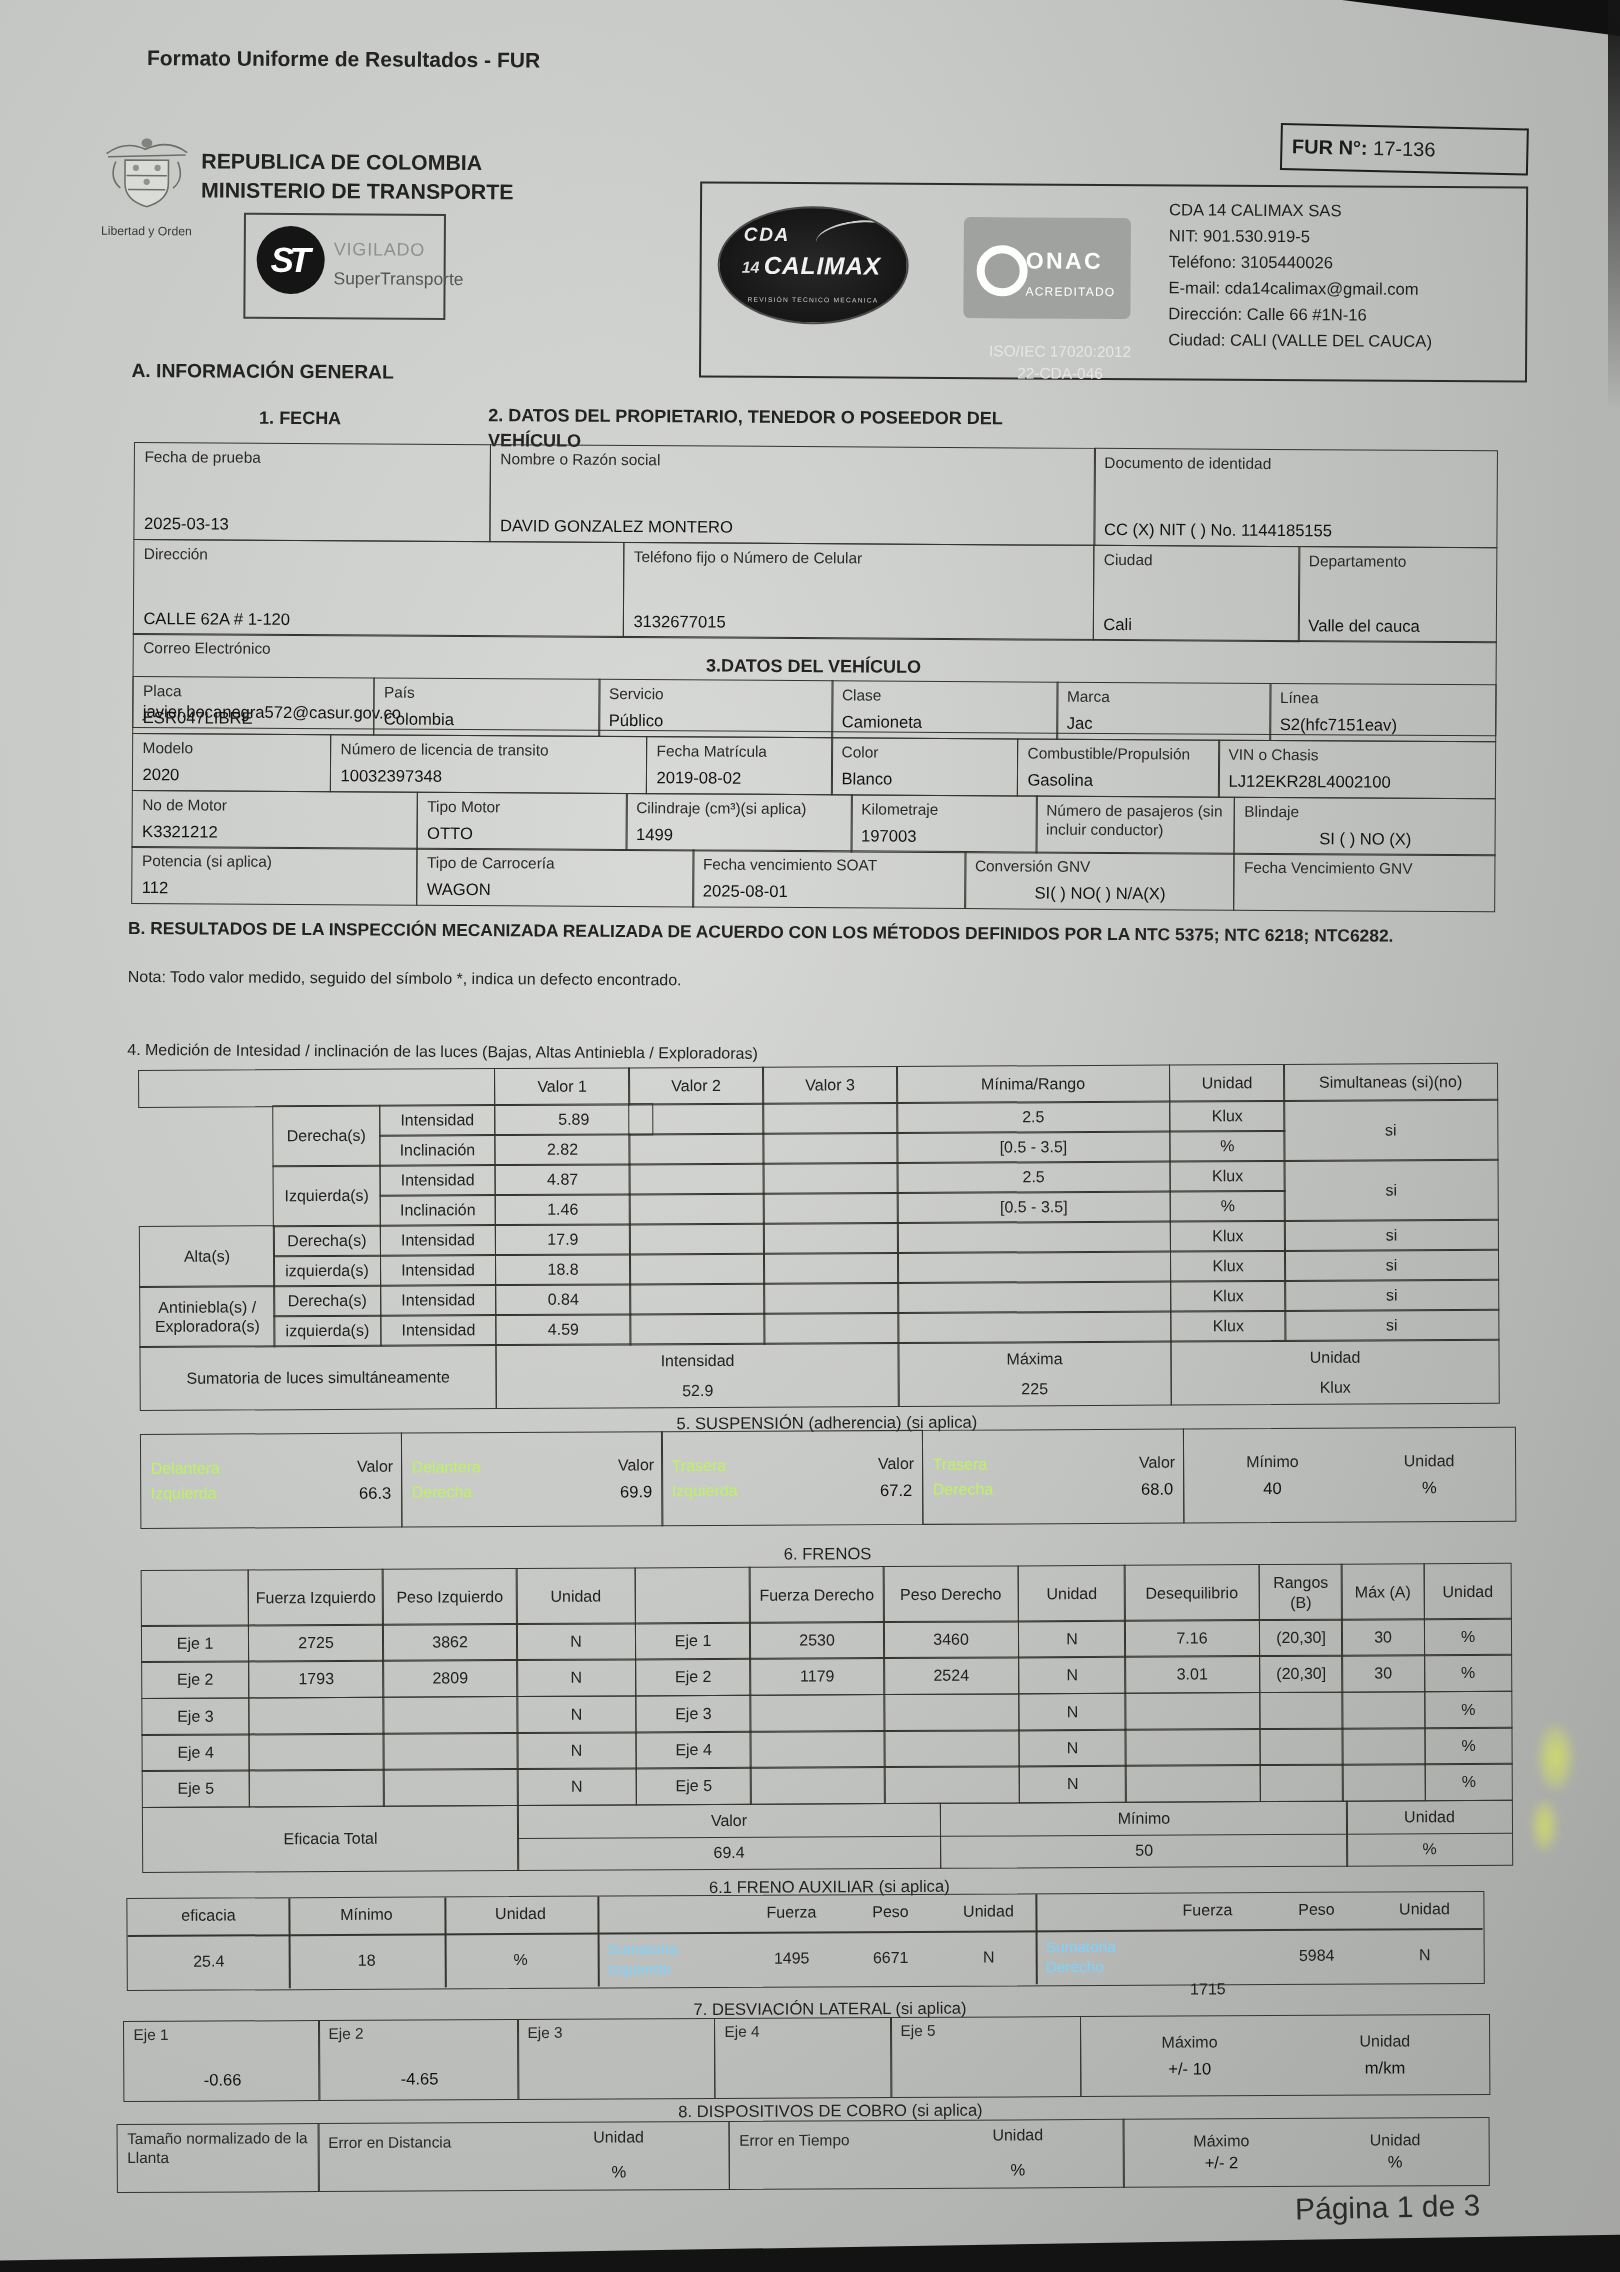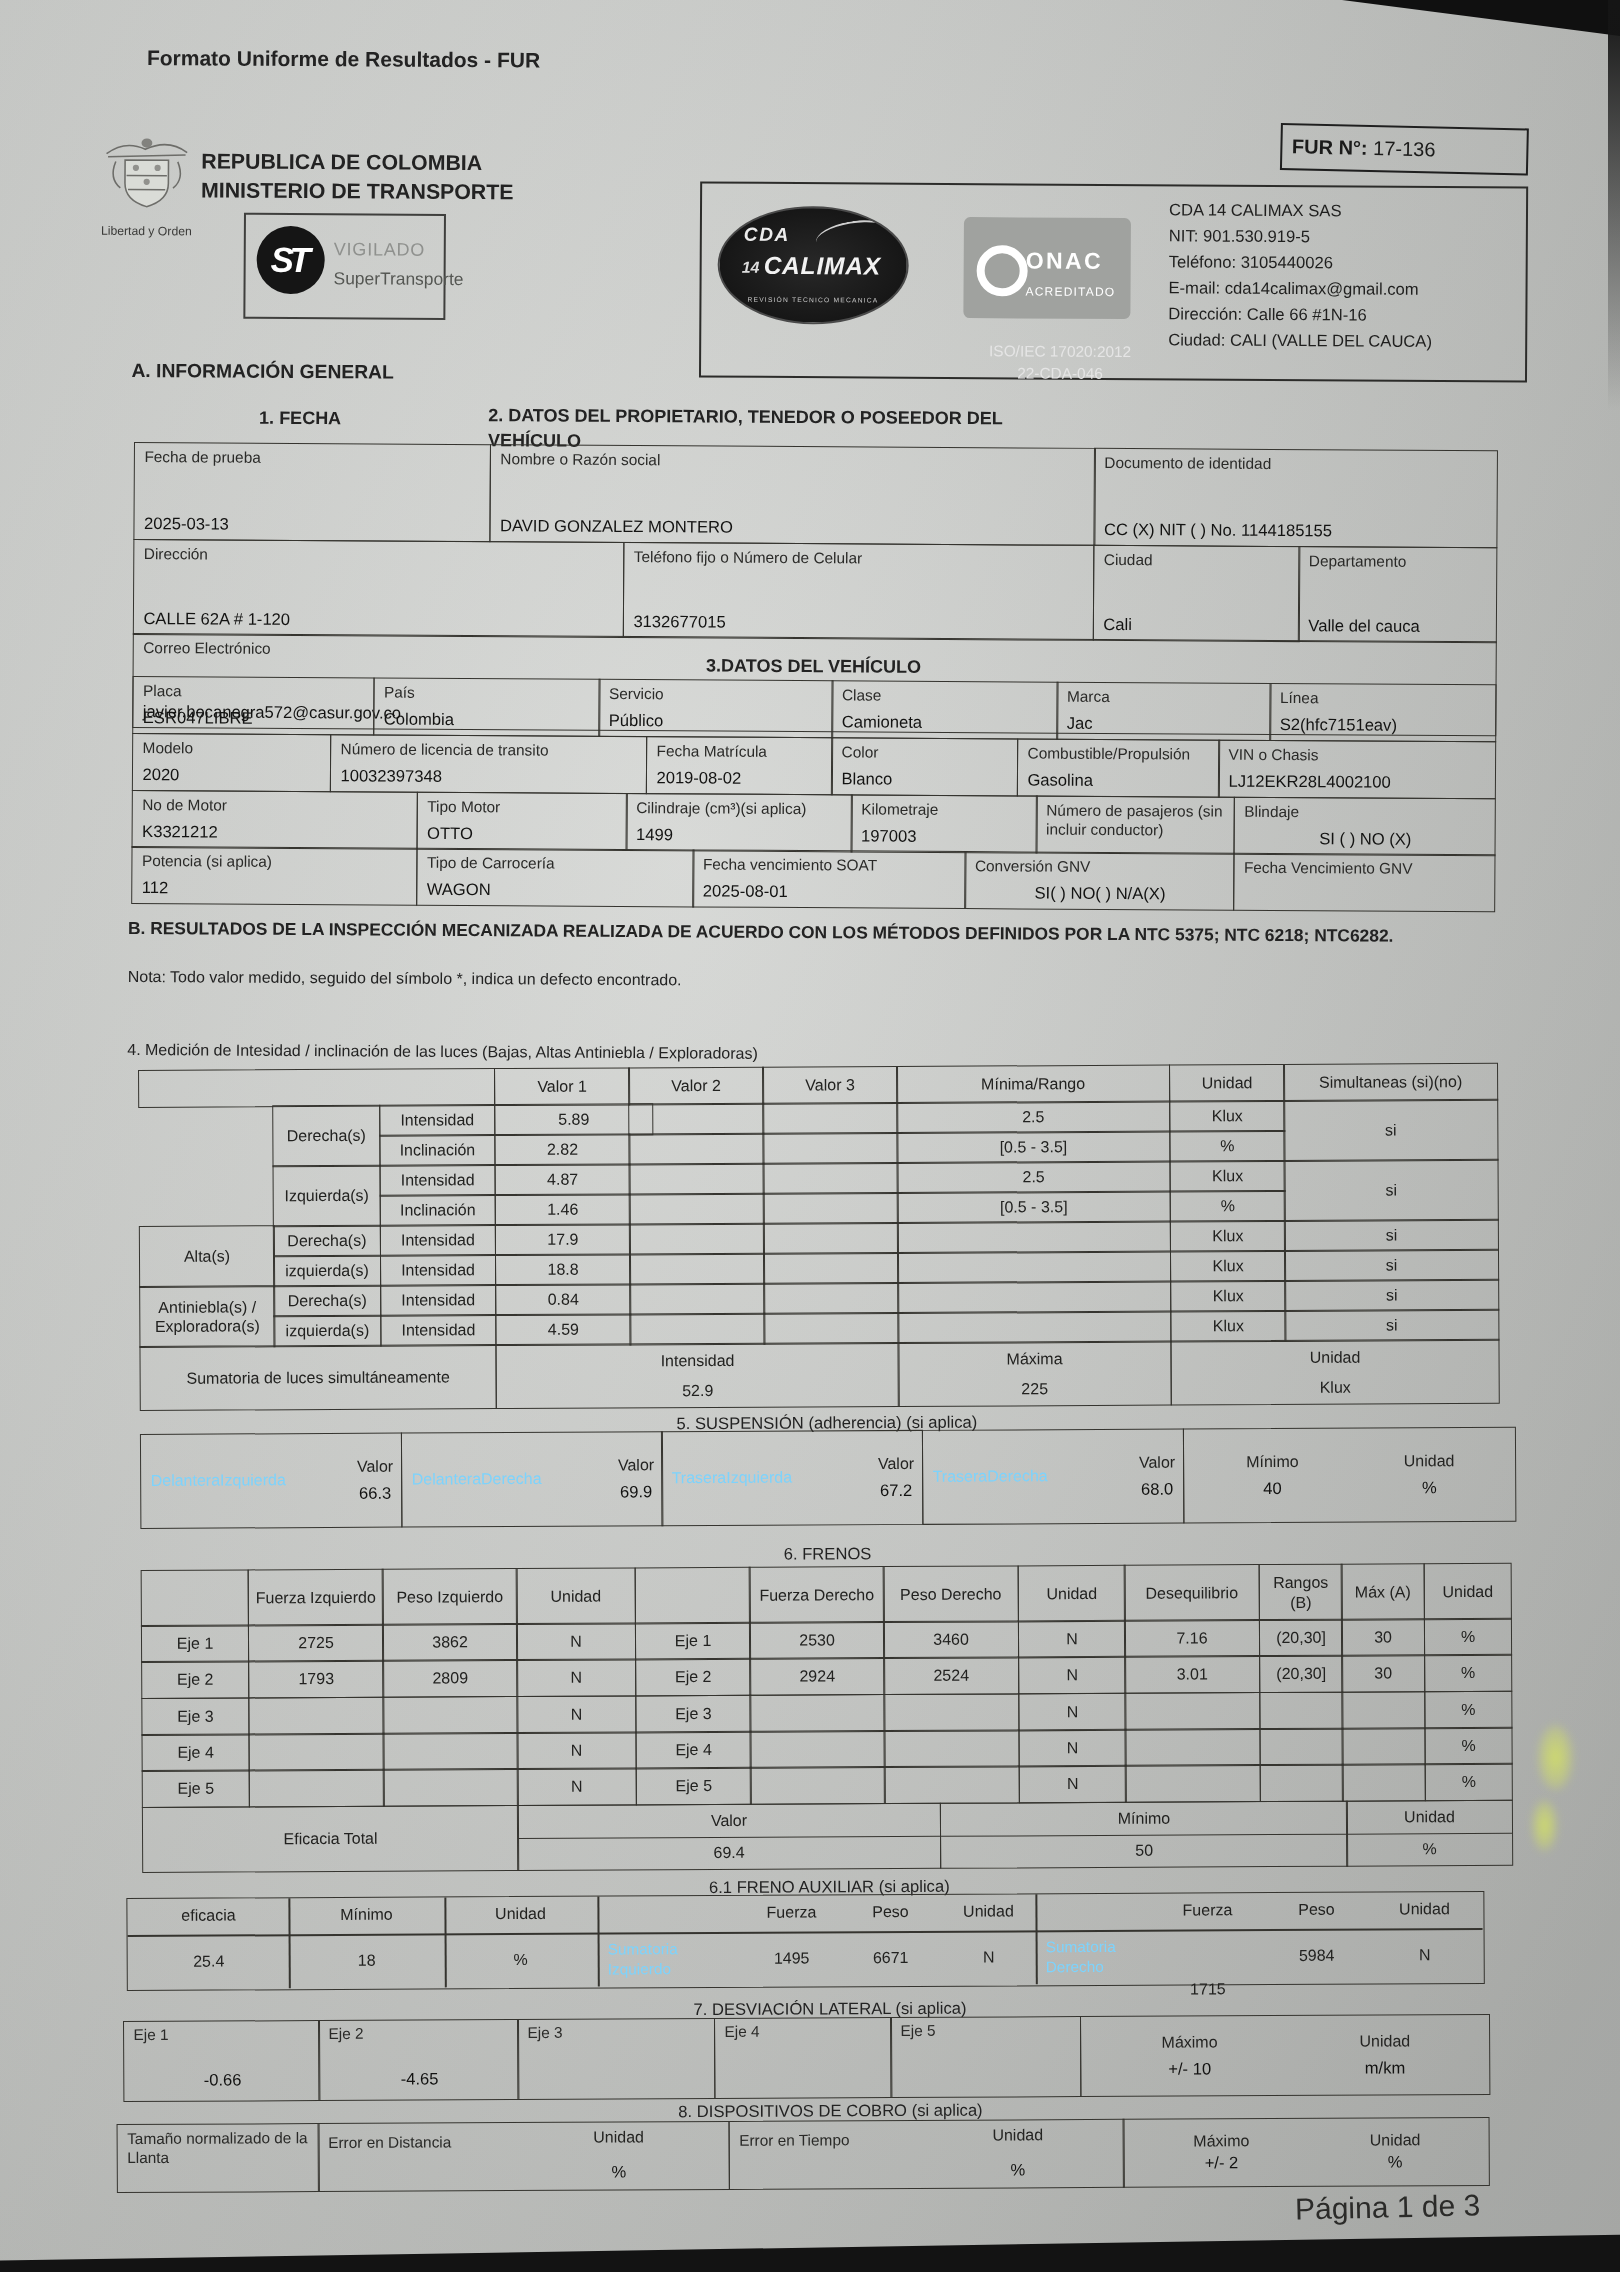--- a/index.html
+++ b/index.html
@@ -16,21 +16,21 @@
   .c{position:absolute;box-sizing:border-box;border:1.6px solid #35342f;padding:4px 8px 4px 9.5px;display:flex;flex-direction:column;justify-content:space-between;color:#1e1e1e;}
   .c .l{font-size:15.4px;color:#2a2a28;line-height:1.25;}
   .c .v{font-size:16.6px;color:#131312;line-height:1.12;padding-bottom:1.6px;}
   .c.vc .v{text-align:center;}
   .hc{position:absolute;box-sizing:border-box;border:1.6px solid #35342f;display:flex;align-items:center;justify-content:center;text-align:center;font-size:16px;color:#222220;padding:1.6px;line-height:1.2;}
   .hc2{flex-direction:column;justify-content:space-around;}
   .fsplit{position:absolute;box-sizing:border-box;border:1.6px solid #35342f;display:flex;flex-direction:column;font-size:16px;color:#222220;text-align:center;}
   .fsplit .fa{flex:1;border-bottom:1.6px solid #35342f;display:flex;align-items:center;justify-content:center;}
   .fsplit .fb{flex:1;display:flex;align-items:center;justify-content:center;}
   .sus{flex-direction:row;align-items:center;gap:20.5px;}
-  .sl{display:flex;flex-direction:row;font-size:16px;line-height:1.55;color:#7dd3fc;}
+  .sl{display:flex;flex-direction:column;font-size:16px;line-height:1.55;color:#bef264;}
   .sv{display:flex;flex-direction:column;align-items:center;font-size:16px;color:#242422;}
   .sv .vv{font-size:16.6px;margin-top:8px;color:#121211;}
   .pair{justify-content:space-around;gap:0;}
   .c.dev{padding-top:3.2px;}
   .c.dev .v{text-align:center;padding-bottom:6.3px;}
   .cob{flex-direction:row;justify-content:space-between;align-items:stretch;}
   .cob .sv{justify-content:space-between;padding:1.6px 0 3.2px 0;}
   .at{position:absolute;font-size:16px;color:#222220;transform:translateX(-50%);text-align:center;white-space:nowrap;}
   .atl{position:absolute;font-size:15.4px;color:#7dd3fc;line-height:1.3;}
   .vlin{position:absolute;width:1.6px;background:#35342f;}
@@ -436,21 +436,21 @@
     <div class="hc" style="left:1121px;top:1625px;width:136px;height:38px;">7.16</div>
     <div class="hc" style="left:1256px;top:1625px;width:84px;height:38px;">(20,30]</div>
     <div class="hc" style="left:1338px;top:1625px;width:84px;height:38px;">30</div>
     <div class="hc" style="left:1421px;top:1625px;width:88px;height:38px;">%</div>
 
     <div class="hc" style="left:138px;top:1661px;width:108px;height:38px;">Eje 2</div>
     <div class="hc" style="left:245px;top:1661px;width:136px;height:38px;">1793</div>
     <div class="hc" style="left:379px;top:1661px;width:136px;height:38px;">2809</div>
     <div class="hc" style="left:513px;top:1661px;width:120px;height:38px;">N</div>
     <div class="hc" style="left:632px;top:1661px;width:116px;height:38px;">Eje 2</div>
-    <div class="hc" style="left:746px;top:1661px;width:136px;height:38px;">2924</div>
+    <div class="hc" style="left:746px;top:1661px;width:136px;height:38px;">1179</div>
     <div class="hc" style="left:880px;top:1661px;width:136px;height:38px;">2524</div>
     <div class="hc" style="left:1015px;top:1661px;width:108px;height:38px;">N</div>
     <div class="hc" style="left:1121px;top:1661px;width:136px;height:38px;">3.01</div>
     <div class="hc" style="left:1256px;top:1661px;width:84px;height:38px;">(20,30]</div>
     <div class="hc" style="left:1338px;top:1661px;width:84px;height:38px;">30</div>
     <div class="hc" style="left:1421px;top:1661px;width:88px;height:38px;">%</div>
 
     <div class="hc" style="left:138px;top:1698px;width:108px;height:38px;">Eje 3</div>
     <div class="hc" style="left:245px;top:1698px;width:136px;height:38px;"></div>
     <div class="hc" style="left:379px;top:1698px;width:136px;height:38px;"></div>

